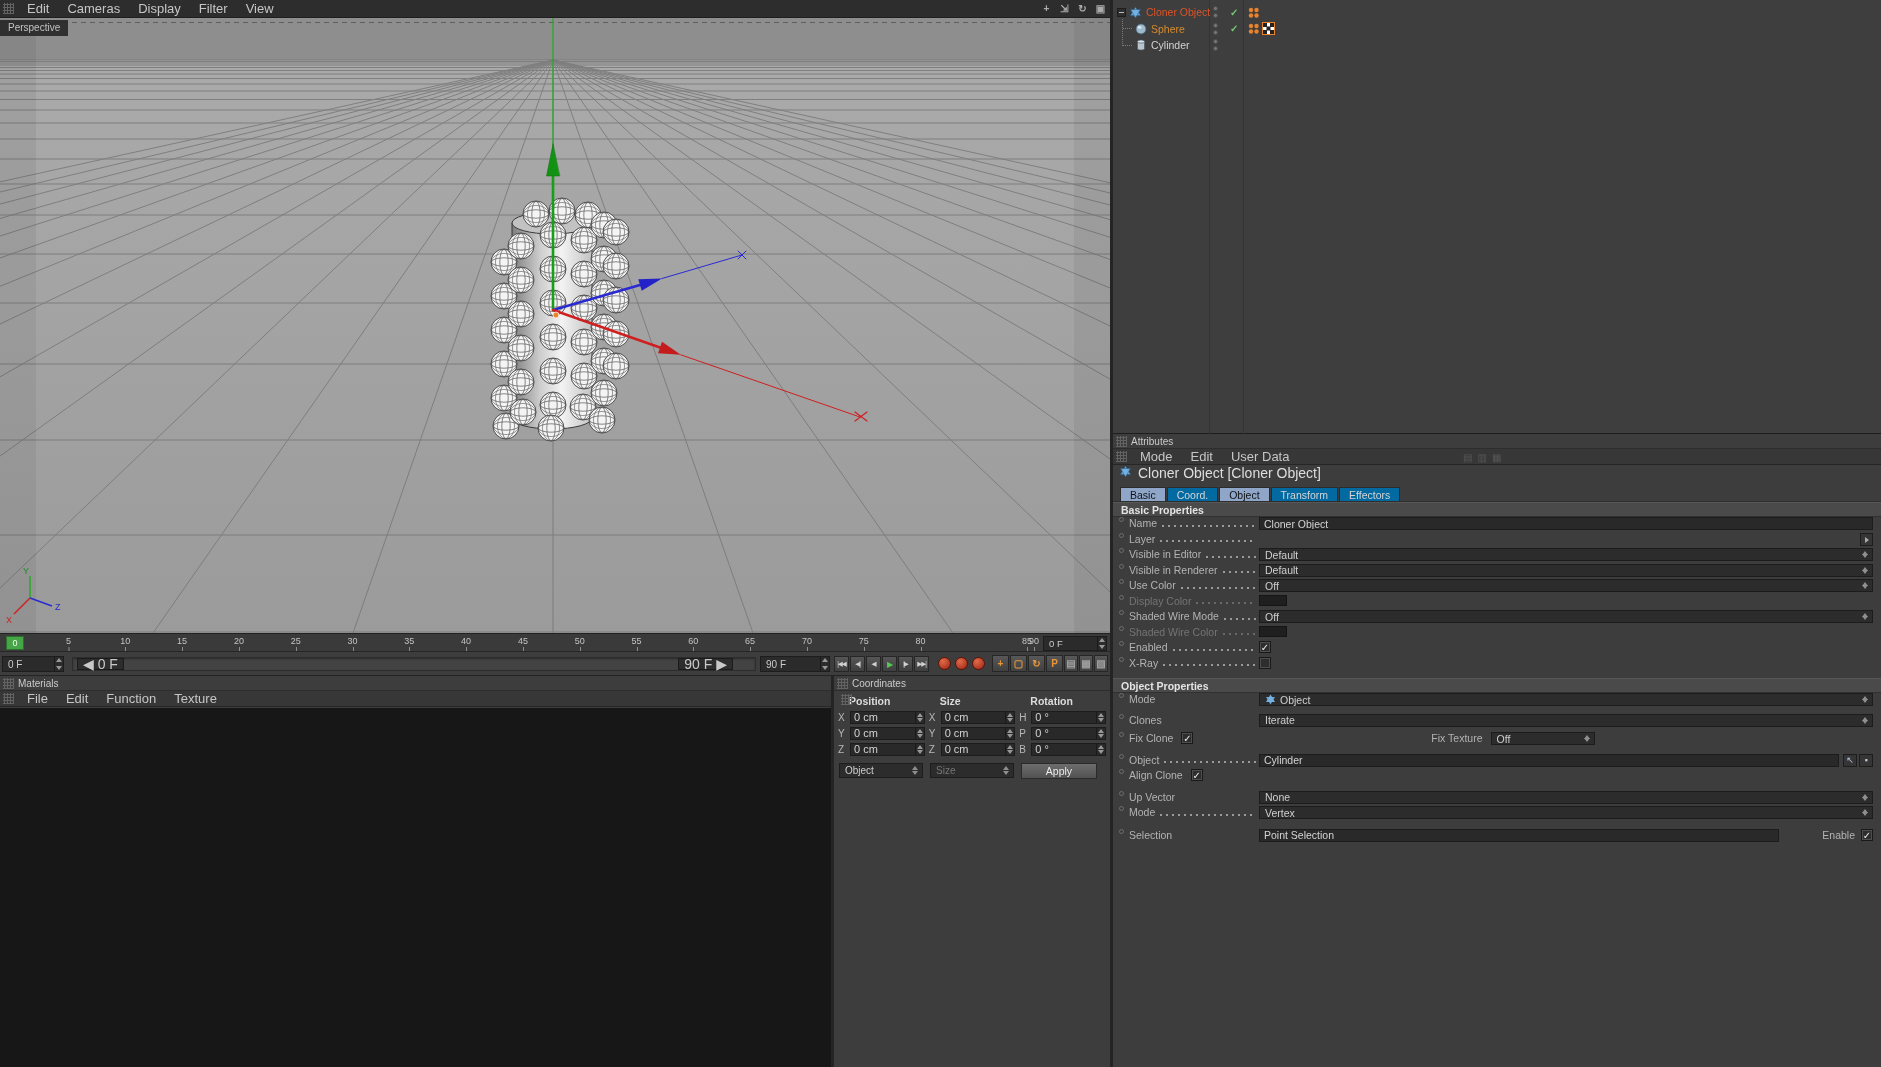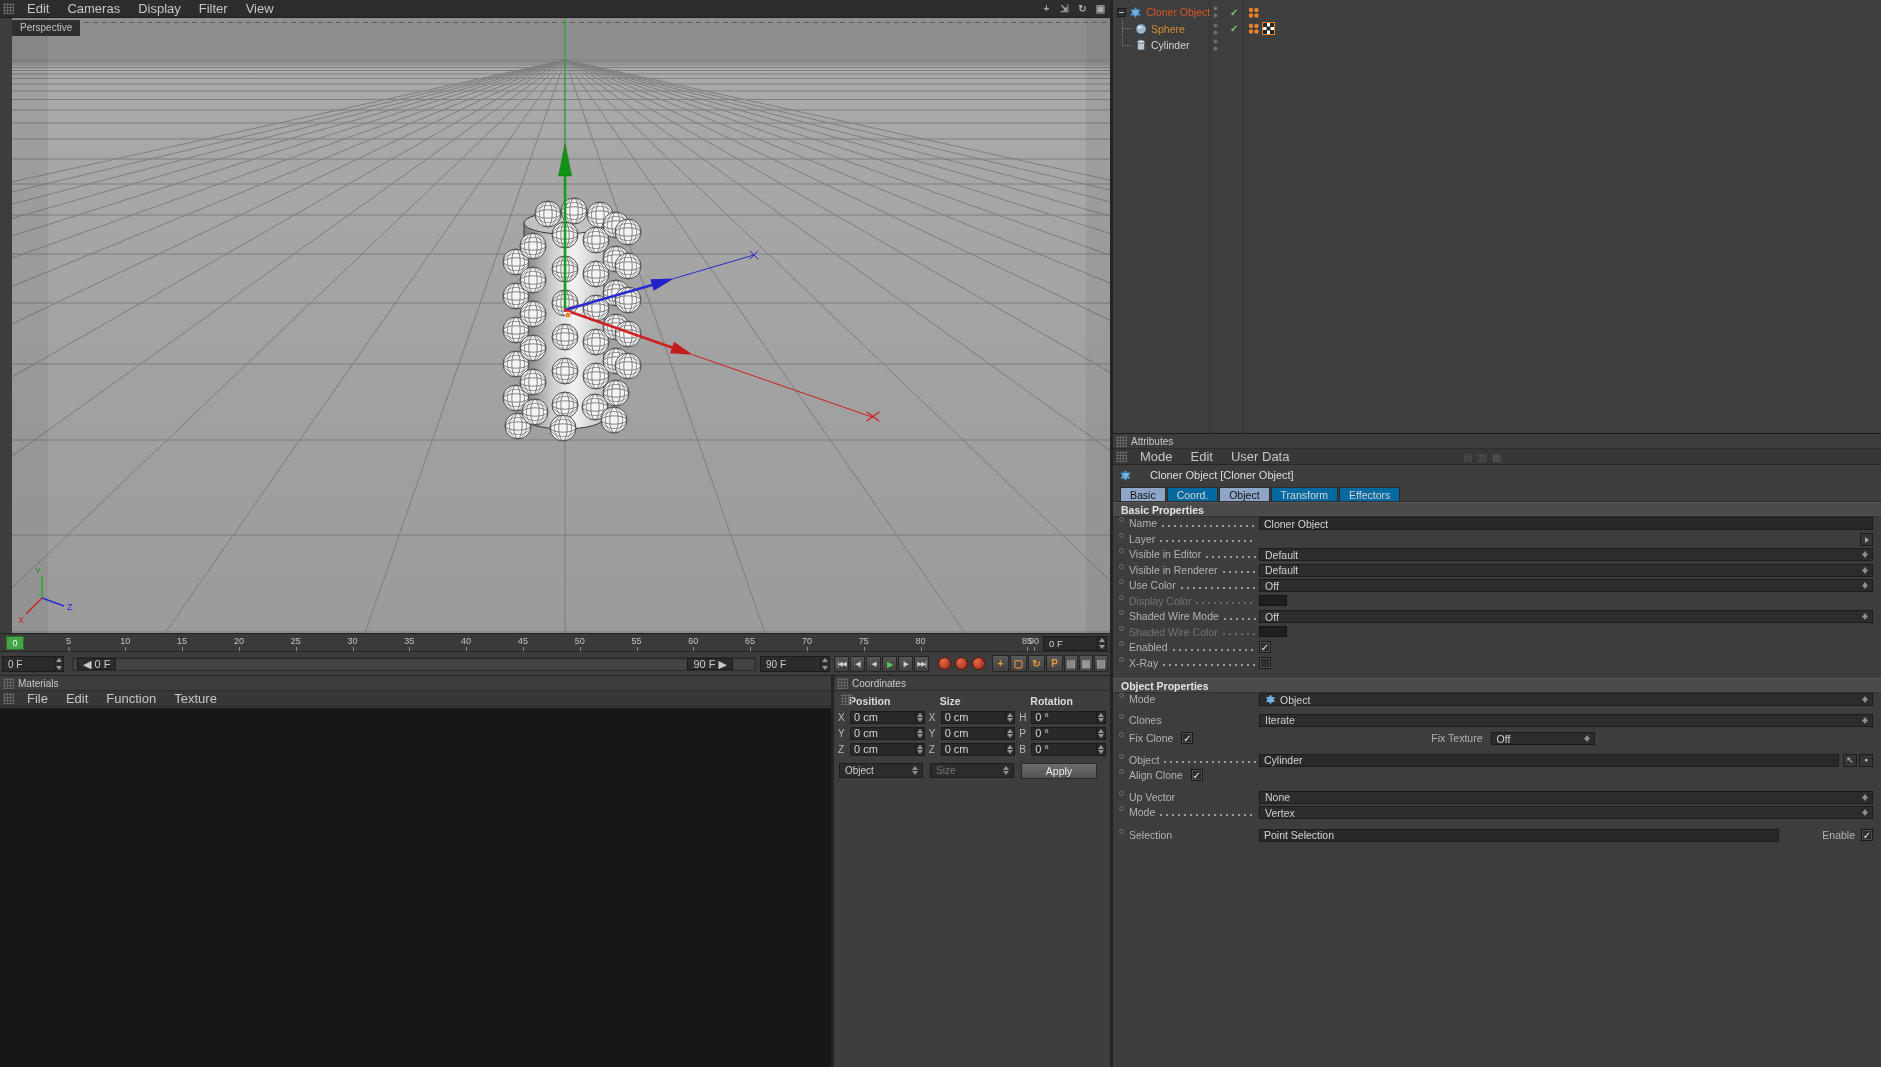--- a/index.html
+++ b/index.html
@@ -6,33 +6,33 @@
 html,body{background:#1d1d1d}
 #app{position:relative;width:1881px;height:1067px;background:#3d3d3d;font-family:"Liberation Sans",sans-serif;font-size:11px;color:#c6c6c6;overflow:hidden;-webkit-user-select:none;user-select:none}
 .handle{display:inline-block;width:11px;height:11px;background-image:radial-gradient(#636363 1px,transparent 1.2px);background-size:3px 3px;margin:0 4px 0 3px;flex:none}
 .menu-item{padding:1px 9px;font-size:13px;color:#c6c6c6;white-space:nowrap}
 
 #topbar{position:absolute;left:0;top:0;width:1110px;height:18px;background:#2d2d2d;display:flex;align-items:center;border-bottom:1px solid #1f1f1f}
 #vp-menu{display:flex}
 #vp-nav{position:absolute;right:2px;top:1px;display:flex;gap:3px}
 .nav-btn{width:15px;height:15px;display:flex;align-items:center;justify-content:center;color:#ababab;font-size:10px;font-weight:bold}
 
-#viewport{position:absolute;left:12px;top:18px;width:1110px;height:615px;background:#b91c1c}
+#viewport{position:absolute;left:0;top:18px;width:1110px;height:615px;background:#b91c1c}
 #persp-label{position:absolute;left:0;top:2px;background:rgba(40,40,40,.92);color:#c2c2c2;font-size:10px;padding:2px 8px 3px;z-index:5}
 
 #ruler{position:absolute;left:0;top:633px;width:1110px;height:19px;background:#3a3a3a;border-top:1px solid #222;border-bottom:1px solid #272727}
 .tick{position:absolute;top:2px;transform:translateX(-50%);font-size:9px;color:#c4c4c4}
 .tick::after{content:"";position:absolute;left:50%;top:11px;width:1px;height:4px;background:#8d8d8d}
 #frame-marker{position:absolute;left:6px;top:2px;width:18px;height:14px;background:#46a546;border:1px solid #2c6e2c;color:#f0fff0;font-size:9px;display:flex;align-items:center;justify-content:center}
 #ruler-frame-box{position:absolute;right:3px;top:2px;width:64px;height:15px;background:#2b2b2b;border:1px solid #1d1d1d;display:flex;align-items:center;font-size:9.5px;color:#ccc;padding-left:5px}
 
 #controls{position:absolute;left:0;top:652px;width:1110px;height:24px;background:#3d3d3d;border-bottom:1px solid #232323}
 .framebox{position:absolute;top:4px;height:16px;background:#2b2b2b;border:1px solid #1d1d1d;display:flex;align-items:center;font-size:10px;color:#ccc;padding-left:5px}
 #range-track{position:absolute;left:72px;top:5px;width:684px;height:14px;background:#434343;border:1px solid #2d2d2d;box-shadow:inset 0 1px 2px rgba(0,0,0,.35)}
-.range-handle{position:absolute;top:0;height:12px;background:#2d2d2d;border:1px solid #1b1b1b;color:#c9c9c9;font-size:11px;display:flex;align-items:center;padding:0 5px;white-space:nowrap}
+.range-handle{position:absolute;top:0;height:12px;background:#2d2d2d;border:1px solid #1b1b1b;color:#c9c9c9;font-size:14px;display:flex;align-items:center;padding:0 5px;white-space:nowrap}
 #transport{position:absolute;left:834px;top:4px;display:flex;gap:1px}
 .tbtn{width:15px;height:16px;background:linear-gradient(#565656,#3f3f3f);border:1px solid #262626;color:#d2d2d2;font-size:6.5px;display:flex;align-items:center;justify-content:center;letter-spacing:-1px}
 .tbtn.accent{color:#55c855;font-size:8px}
 #record-circles{position:absolute;left:938px;top:5px;display:flex;gap:4px}
 .rcirc{width:13px;height:13px;border-radius:50%;background:radial-gradient(circle at 35% 30%,#e06a48,#9c2414);border:1px solid #5c1206}
 #record-toggles{position:absolute;left:992px;top:3px;display:flex;gap:1px}
 .rtog{width:17px;height:17px;background:linear-gradient(#585858,#414141);border:1px solid #262626;color:#e8953a;font-weight:bold;font-size:10px;display:flex;align-items:center;justify-content:center}
 #extra-toggles{position:absolute;left:1064px;top:3px;display:flex;gap:1px}
 .rtog.gray{color:#9f9f9f;width:14px}
 
@@ -70,21 +70,21 @@
 .om-dots{position:absolute;left:100px;display:flex;flex-direction:column;gap:2px}
 .om-dots i{width:5px;height:5px;border-radius:50%;background:#757575;border:1px solid #4c4c4c}
 .om-check{position:absolute;left:117px;color:#72cc72;font-size:10px;font-weight:bold}
 .om-tags{position:absolute;left:134px;display:flex;gap:2px}
 .tree-vline{position:absolute;left:9px;top:19px;height:27px;border-left:1px dotted #7b7b7b}
 .tree-hline{position:absolute;width:9px;border-top:1px dotted #7b7b7b;left:10px}
 
 #attrs{position:absolute;left:0;top:434px;width:768px;bottom:0;background:#3d3d3d}
 #attr-menu-icons{position:absolute;left:350px;top:0;height:16px;display:flex;gap:5px;align-items:center}
 .dim-ico{color:#565656;font-size:10px}
-#attr-title-row{height:20px;display:flex;align-items:center;gap:18px;padding-left:6px;font-size:11px;color:#dedede}
+#attr-title-row{height:20px;display:flex;gap:6px;padding-left:6px;font-size:14px;color:#dedede}
 #attr-tabs{height:17px;padding:2px 0 0 7px;display:flex;gap:1px;border-bottom:1px solid #2e2e2e;background:#3d3d3d}
 .atab{padding:1px 9px 2px;font-size:10.5px;background:#0369a1;color:#d4d4d4;border:1px solid #2b2b2b;border-bottom:none}
 .atab.sel{background:#8fa6c8;color:#0e1216}
 .asec{height:15px;line-height:15px;background:#4a4a4a;border-top:1px solid #575757;border-bottom:1px solid #313131;font-weight:bold;font-size:10.5px;color:#e4e4e4;padding-left:8px}
 .arow{display:flex;align-items:flex-start;height:15.5px;padding:0 8px 0 6px;font-size:10.5px;position:relative}
 .akey{width:5px;height:5px;border:1px solid #6d6d6d;border-radius:50%;margin-right:5px;flex:none}
 .lwrap{width:130px;flex:none;display:flex;align-items:center;overflow:hidden}
 .alabel{color:#b3b3b3;white-space:nowrap}
 .aleader{flex:1;height:4px;margin:5px 3px 0;background-image:radial-gradient(circle,#9a9a9a .8px,transparent 1px);background-size:6px 4px;background-repeat:repeat-x}
 .dis .alabel{color:#747474}

